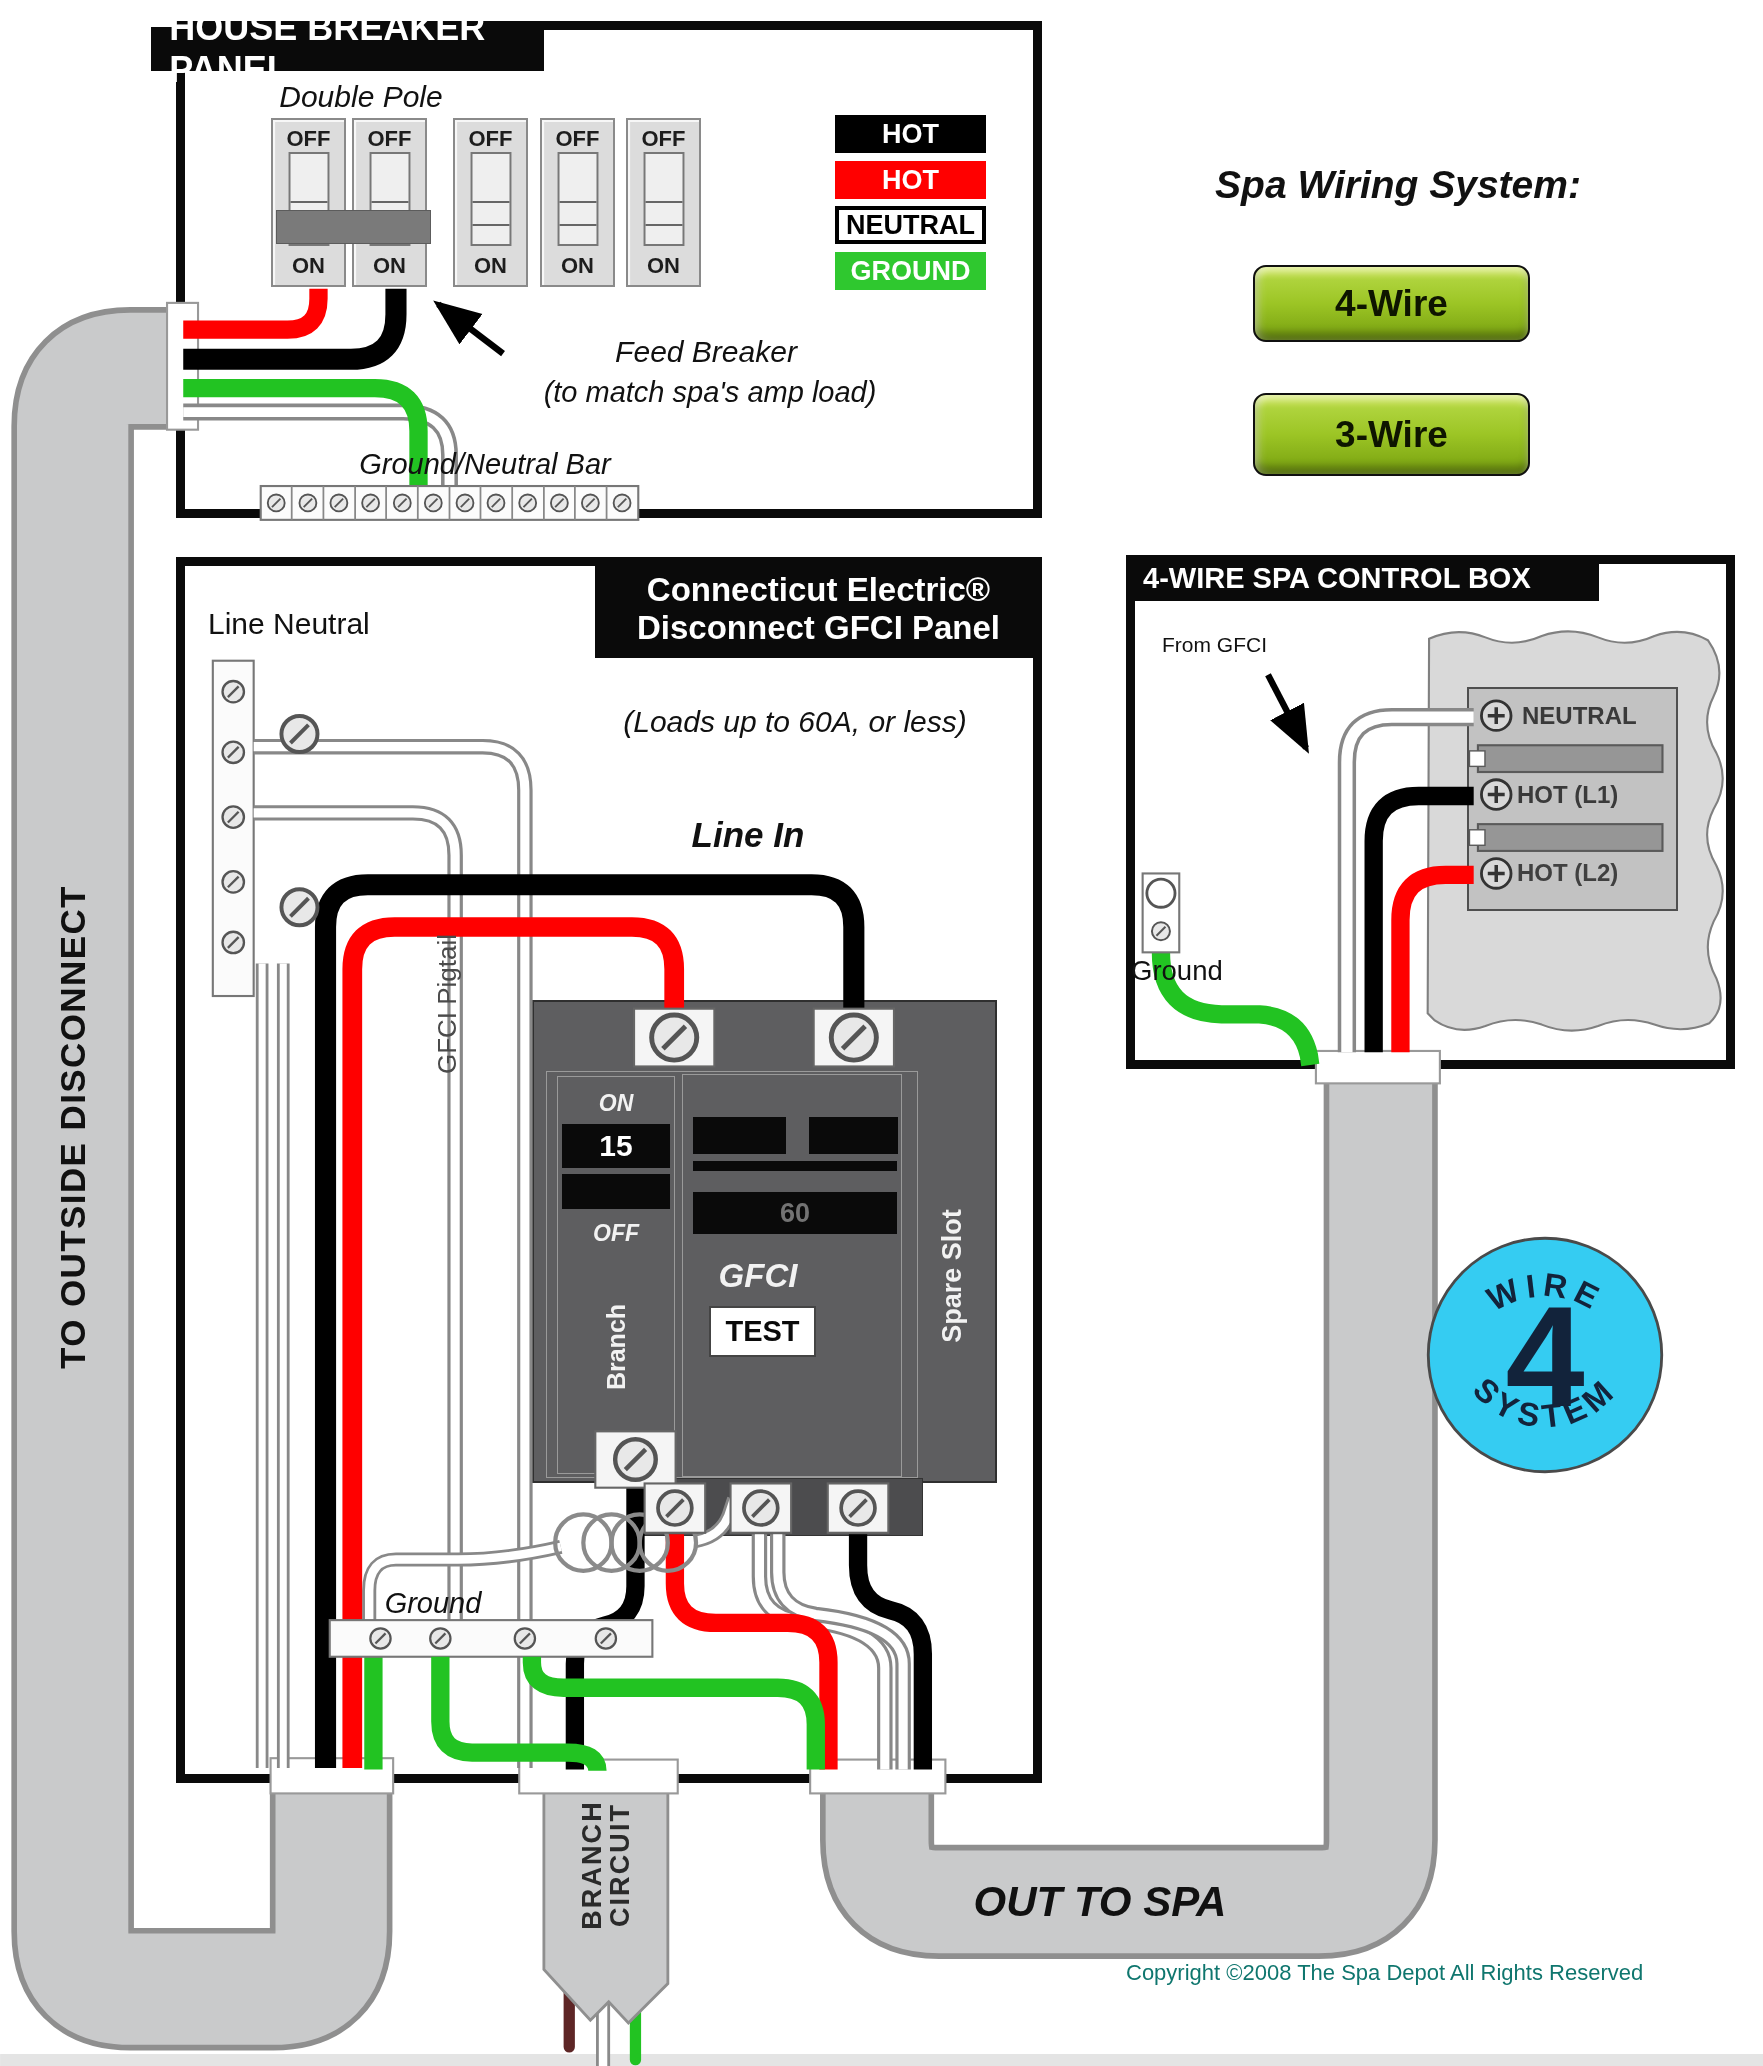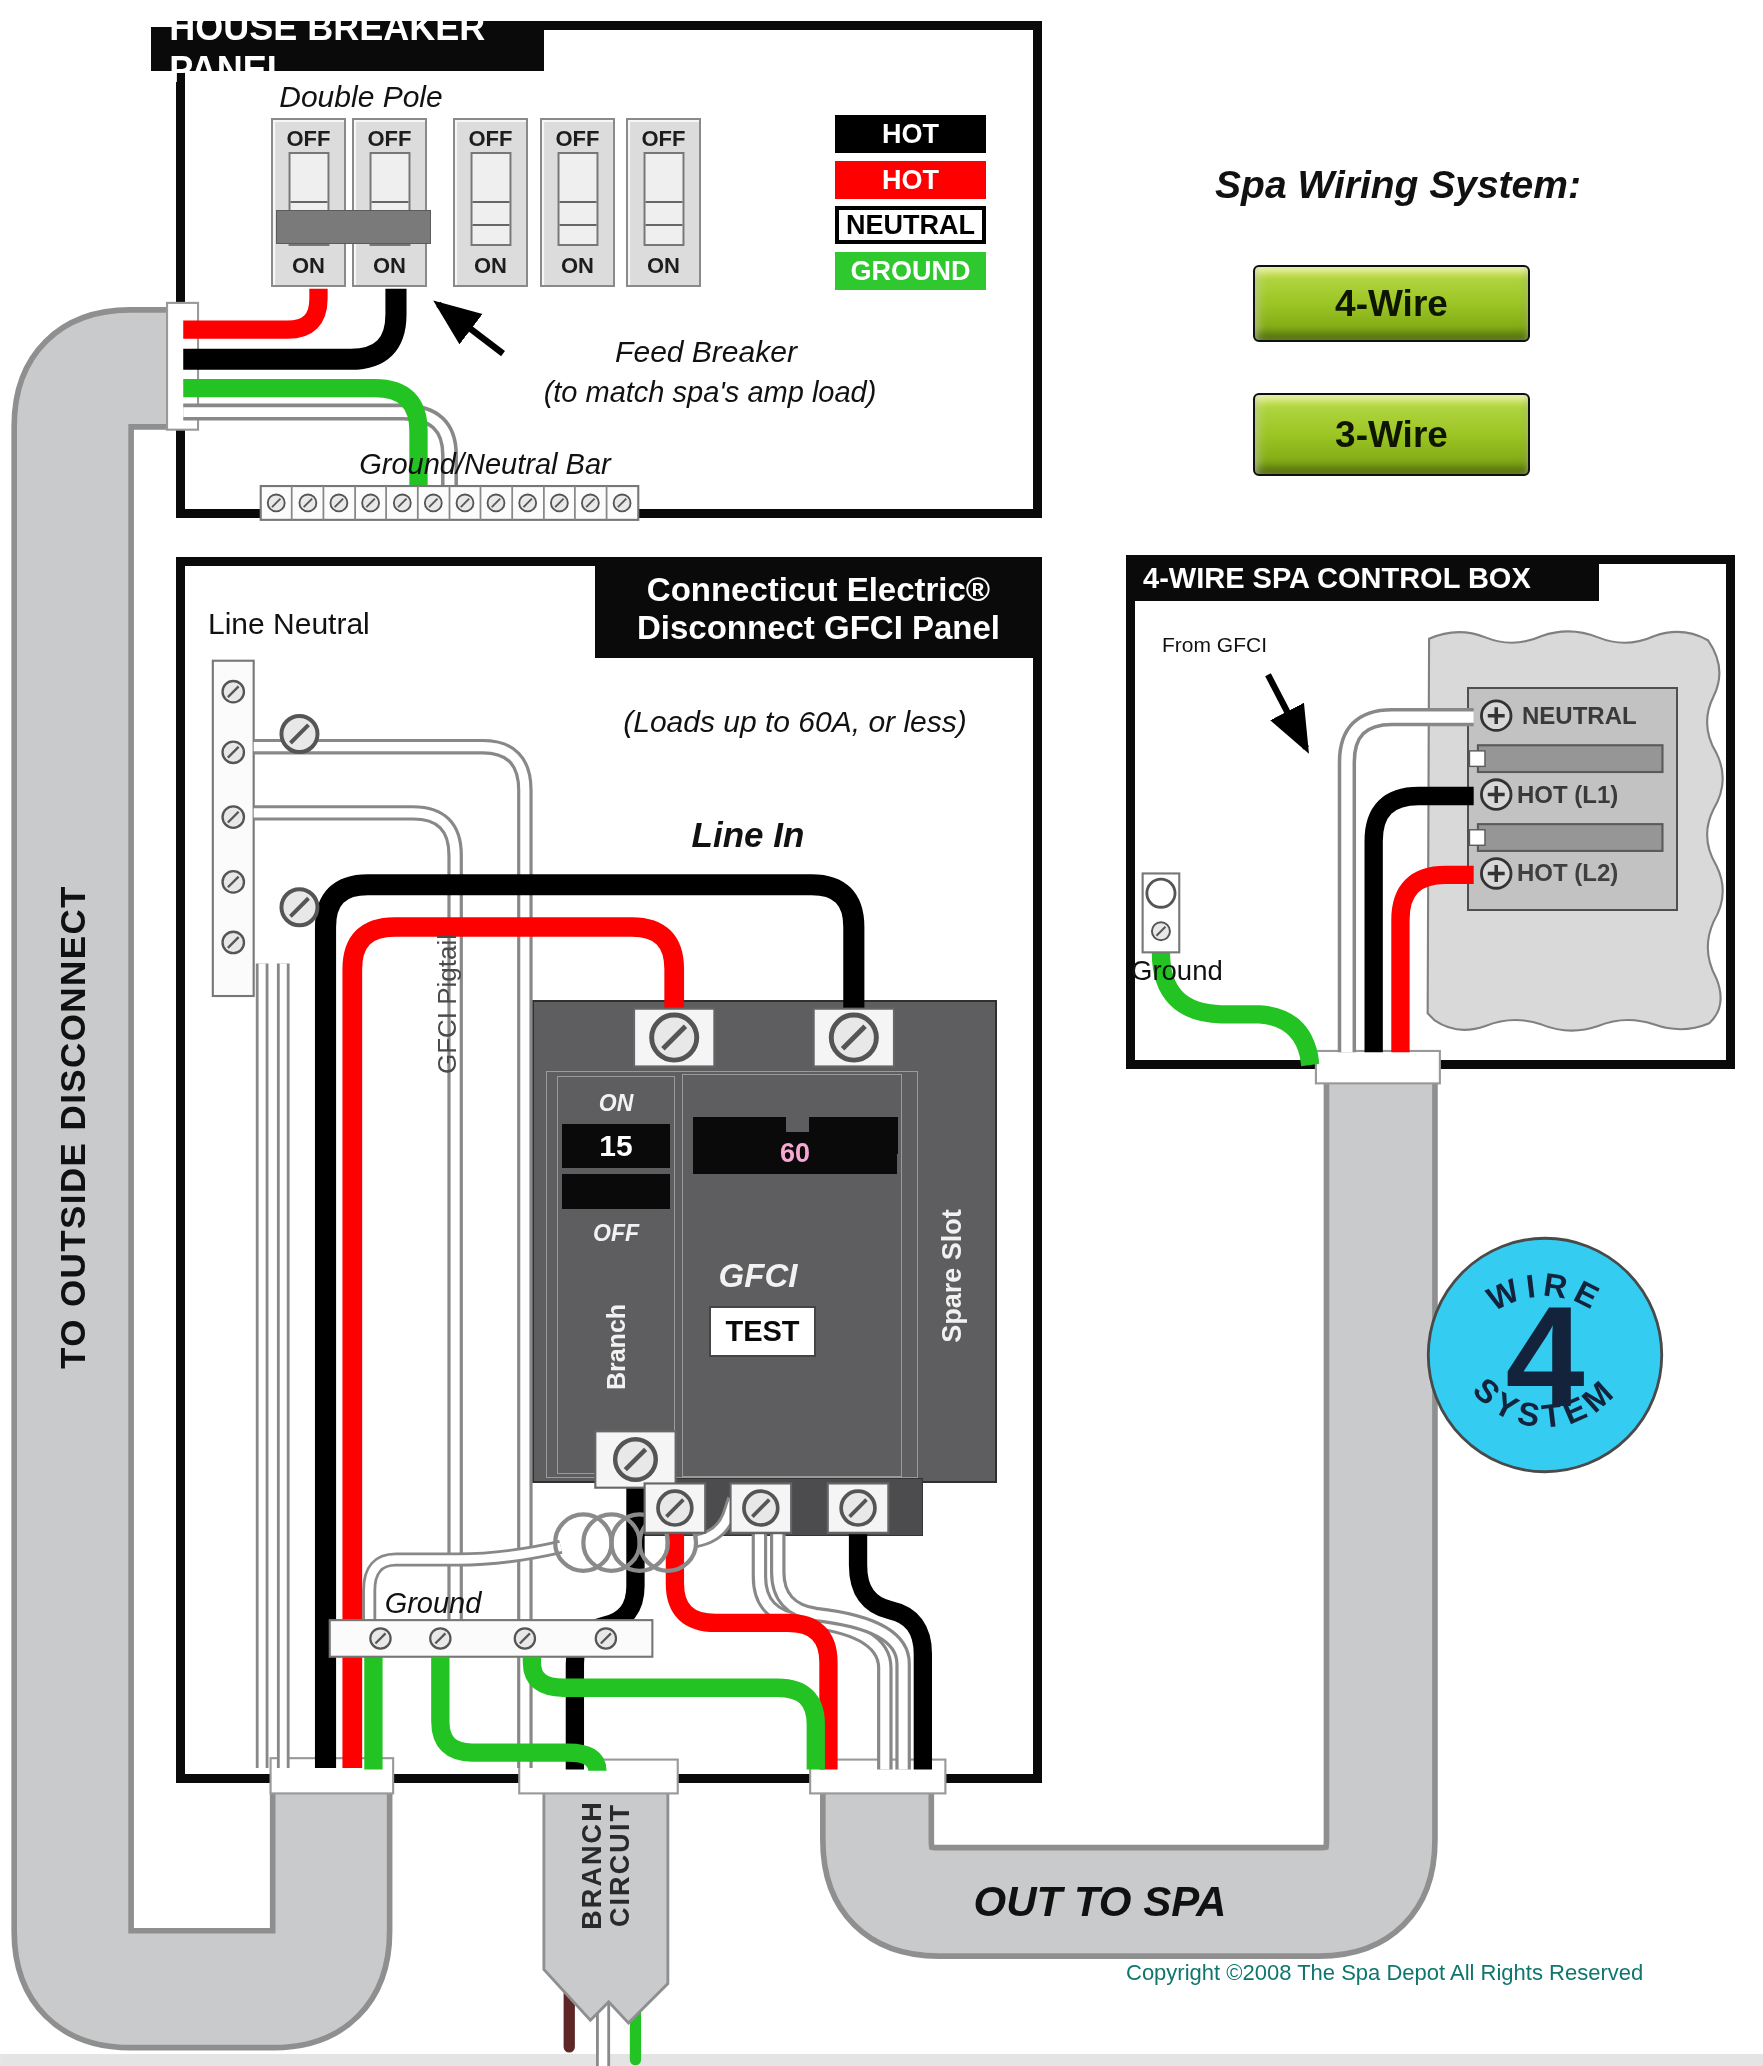--- a/index.html
+++ b/index.html
@@ -4,21 +4,21 @@
 <style>
   html,body{margin:0;padding:0;background:#fff;font-family:"Liberation Sans",sans-serif;}
   #stage{position:relative;width:1764px;height:2066px;background:#FFFFFF;overflow:hidden;}
   .abs{position:absolute;}
   .panel{position:absolute;background:#FFFFFF;border:9.2px solid #0A0A0A;box-sizing:border-box;z-index:2;}
   .titlebar{position:absolute;background:#0A0A0A;color:#FFFFFF;font-weight:bold;display:flex;align-items:center;z-index:6;box-sizing:border-box;}
   .lbl{position:absolute;white-space:nowrap;z-index:6;color:#111;}
   .ctr{transform:translate(-50%,-50%);font-style:italic;}
   .rotc{transform:translate(-50%,-50%) rotate(-90deg);}
   .legend-item{position:absolute;display:flex;align-items:center;justify-content:center;font-weight:bold;font-size:27px;z-index:6;box-sizing:border-box;}
-  .btn{position:absolute;border:2.8px solid #101010;border-radius:6px;display:flex;align-items:center;justify-content:center;
+  .btn{position:absolute;border:2.8px solid #101010;border-radius:13px;display:flex;align-items:center;justify-content:center;
        font-weight:bold;font-size:37px;color:#0e1500;z-index:6;cursor:pointer;
        background:linear-gradient(180deg,#cfe558 0%,#aed33c 18%,#9cc525 50%,#84ad17 82%,#6f940f 100%);
        box-shadow:inset 0 5.6px 7px rgba(255,255,255,.45), inset 0 -7px 8.5px rgba(0,0,0,.28), inset 5.6px 0 7px rgba(255,255,255,.25);}
   .brk{position:absolute;background:#DCDCDC;border:2.1px solid #8A8A8A;box-shadow:inset 2.1px 2.1px 0 #F7F7F7;box-sizing:border-box;z-index:3;}
   .brk .off,.brk .on{position:absolute;left:0;right:0;text-align:center;font-weight:bold;font-size:22px;color:#1d1d1d;}
   .brk .off{top:5.6px}.brk .on{bottom:5.6px}
   .sw{position:absolute;left:50%;transform:translateX(-50%);top:32px;width:41px;height:94px;background:#EFEFEF;border:2.1px solid #777;box-sizing:border-box;}
   .sw .l1{position:absolute;left:0;right:0;top:52%;border-top:2.1px solid #666;}
   .sw .l2{position:absolute;left:0;right:0;top:78%;border-top:2.1px solid #666;}
   .blk{position:absolute;box-sizing:border-box;z-index:3;}
@@ -149,21 +149,21 @@
   <div class="blk" style="left:562px;top:1124px;width:108px;height:44px;background:#0A0A0A;color:#fff;font-weight:bold;font-size:30px;display:flex;align-items:center;justify-content:center;">
       <span>15</span>
     </div>
   <div class="blk" style="left:562px;top:1174px;width:108px;height:35px;background:#0A0A0A;"></div>
   <div class="lbl ctr abs wtxt" style="left:616px;top:1233px;font-size:23px;">OFF</div>
   <div class="lbl rotc abs wtxt" style="left:616px;top:1347px;font-size:25px;">Branch</div>
 
   <div class="blk" style="left:693px;top:1117px;width:93px;height:37px;background:#0A0A0A;"></div>
   <div class="blk" style="left:809px;top:1117px;width:89px;height:37px;background:#0A0A0A;"></div>
   <div class="blk" style="left:693px;top:1161px;width:204px;height:10px;background:#0A0A0A;"></div>
-  <div class="blk" style="left:693px;top:1132px;width:204px;height:42px;background:#0A0A0A;color:#f9a8d4;font-weight:bold;font-size:27px;display:flex;align-items:center;justify-content:center;">
+  <div class="blk" style="left:693px;top:1192px;width:204px;height:42px;background:#0A0A0A;color:#737373;font-weight:bold;font-size:27px;display:flex;align-items:center;justify-content:center;">
       <span>60</span>
     </div>
   <div class="lbl ctr abs wtxt" style="left:758px;top:1276px;font-size:33px;">GFCI</div>
   <div class="blk" style="left:709px;top:1306px;width:107px;height:51px;background:#FFFFFF;border:2.1px solid #444;color:#0A0A0A;font-weight:bold;font-size:29px;display:flex;align-items:center;justify-content:center;">
       <span>TEST</span>
     </div>
   <div class="lbl rotc abs wtxt" style="left:952px;top:1276px;font-size:27px;">Spare Slot</div>
   <div class="blk" style="left:638px;top:1478px;width:285px;height:58px;background:#4C4C4E;border:1.4px solid #333;"></div>
 
   <div class="titlebar" style="left:1126px;top:555px;width:473px;height:46px;font-size:29px;padding-left:17px;">

